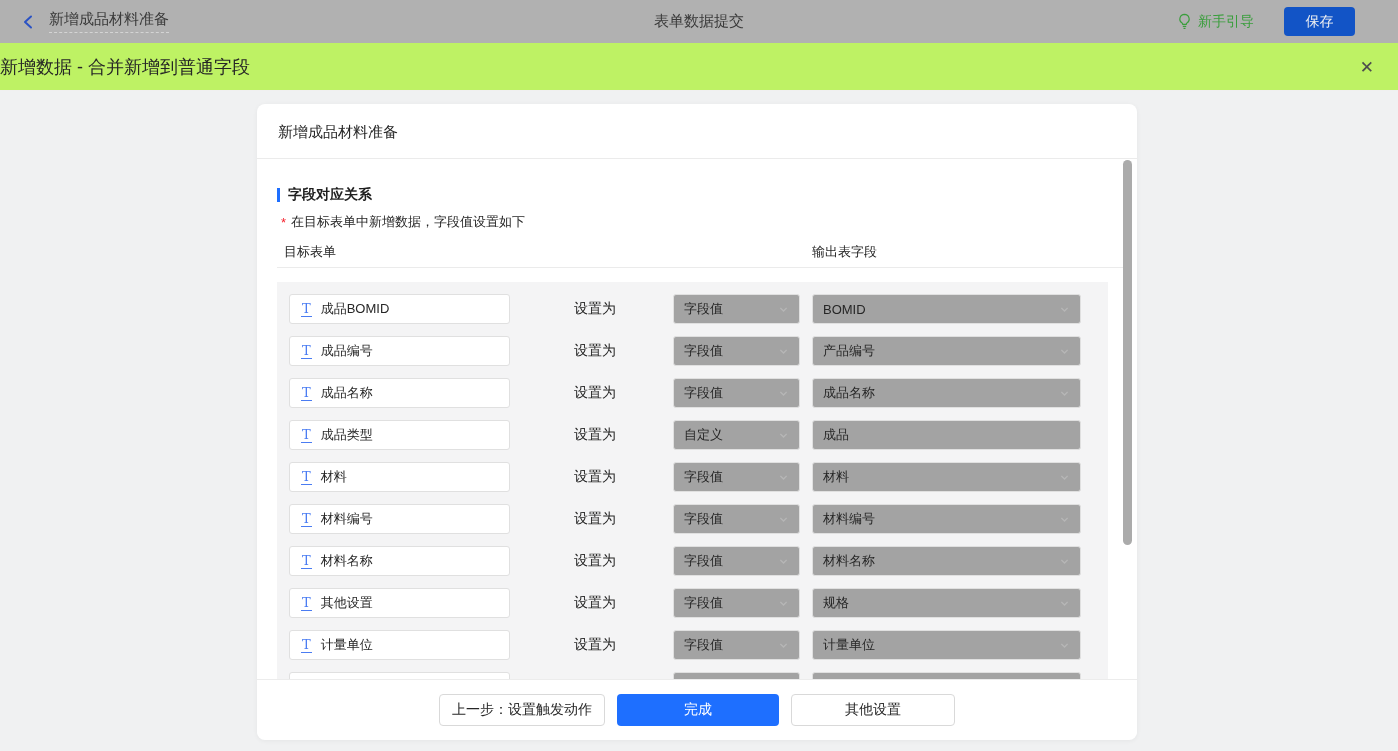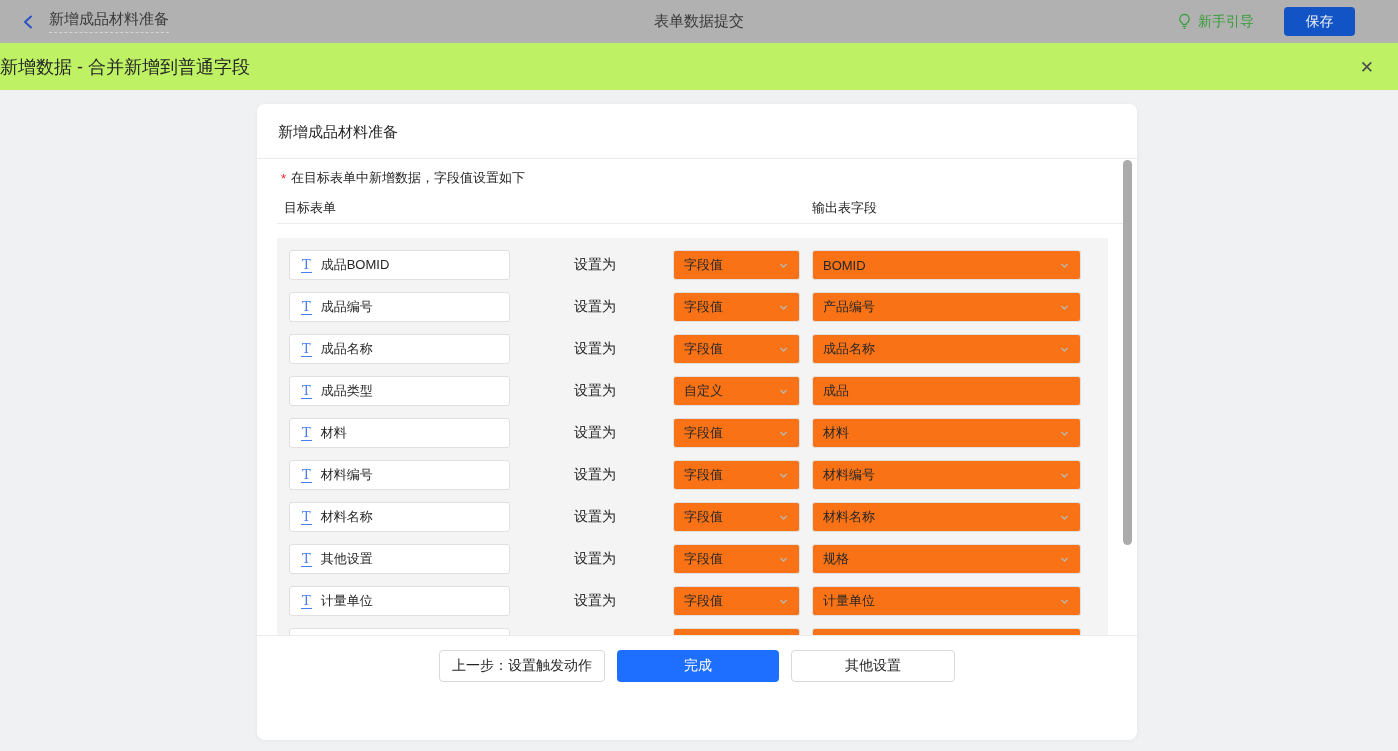--- a/index.html
+++ b/index.html
@@ -49,21 +49,21 @@
 
   .panel { margin:14px 0 0 20px; width:831px; height:397px; background:#f4f4f5;
     overflow:hidden; padding-top:12px; }
   .row { display:flex; align-items:center; height:30px; margin:0 0 12px 12px; }
   .field-box { width:221px; height:30px; background:#fff; border:1px solid #e0e0e0;
     border-radius:3px; display:flex; align-items:center; padding-left:11px; gap:9px; }
   .ticon { font-family:"DejaVu Serif","Liberation Serif",serif; font-size:13px; line-height:13px;
     color:#4a7cf2; border-bottom:1px solid #4a7cf2; padding:0 1px 1px 1px; }
   .fname { font-size:13px; color:#262626; }
   .setas { margin-left:64px; width:99px; font-size:14px; color:#262626; }
-  .select { height:30px; background:#f97316; border:1px solid #e0e0e0; border-radius:3px;
+  .select { height:30px; background:#a3a3a3; border:1px solid #e0e0e0; border-radius:3px;
     display:flex; align-items:center; justify-content:space-between;
     padding:0 10px; font-size:13px; color:#262626; cursor:pointer; }
   .select.mode { width:127px; }
   .select.value { width:269px; margin-left:12px; }
   .chev { display:flex; align-items:center; }
 
   .scroll-thumb { position:absolute; left:866px; top:56px; width:9px; height:385px;
     background:#ababab; border-radius:5px; cursor:grab; }
 
   .footer { height:60px; border-top:1px solid #ececec; background:#fff;
@@ -106,20 +106,24 @@
 
   <div class="modal-header">
     <div class="modal-title">新增数据 - 合并新增到普通字段</div>
     <span class="close">✕</span>
   </div>
 
   <div class="main">
     <div class="card">
       <div class="card-header">新增成品材料准备</div>
 
+      <div class="section-title">
+        <span class="accent-bar"></span>
+        <span>字段对应关系</span>
+      </div>
 
       <div class="desc">
         <span class="req">*</span>
         <span>在目标表单中新增数据，字段值设置如下</span>
       </div>
 
       <div class="col-heads">
         <span class="ch-target">目标表单</span>
         <span class="ch-output">输出表字段</span>
       </div>

